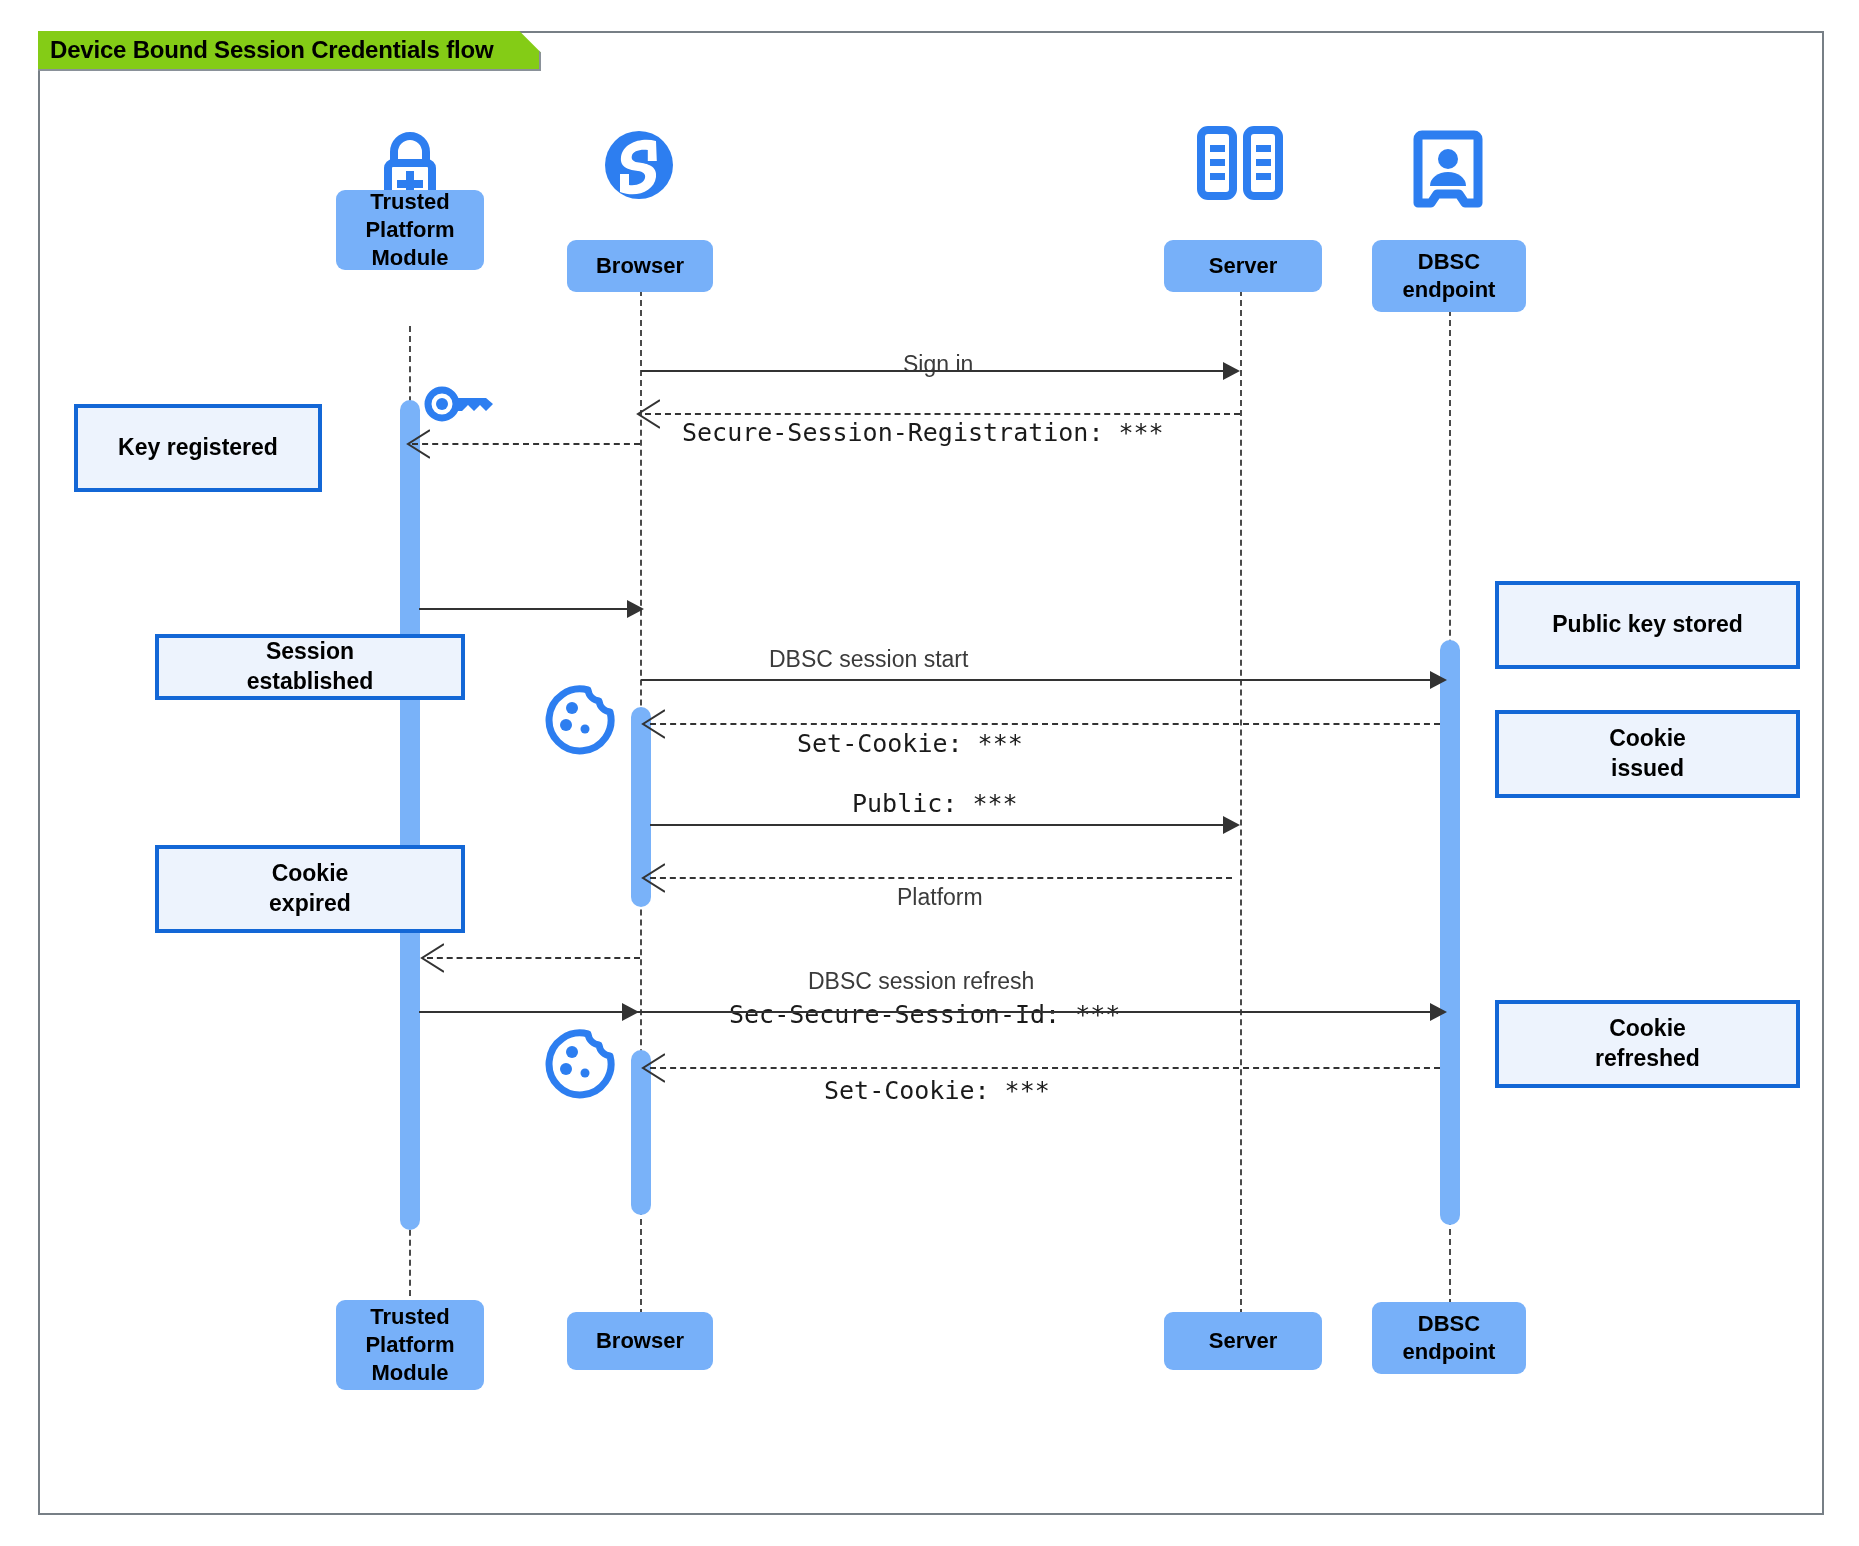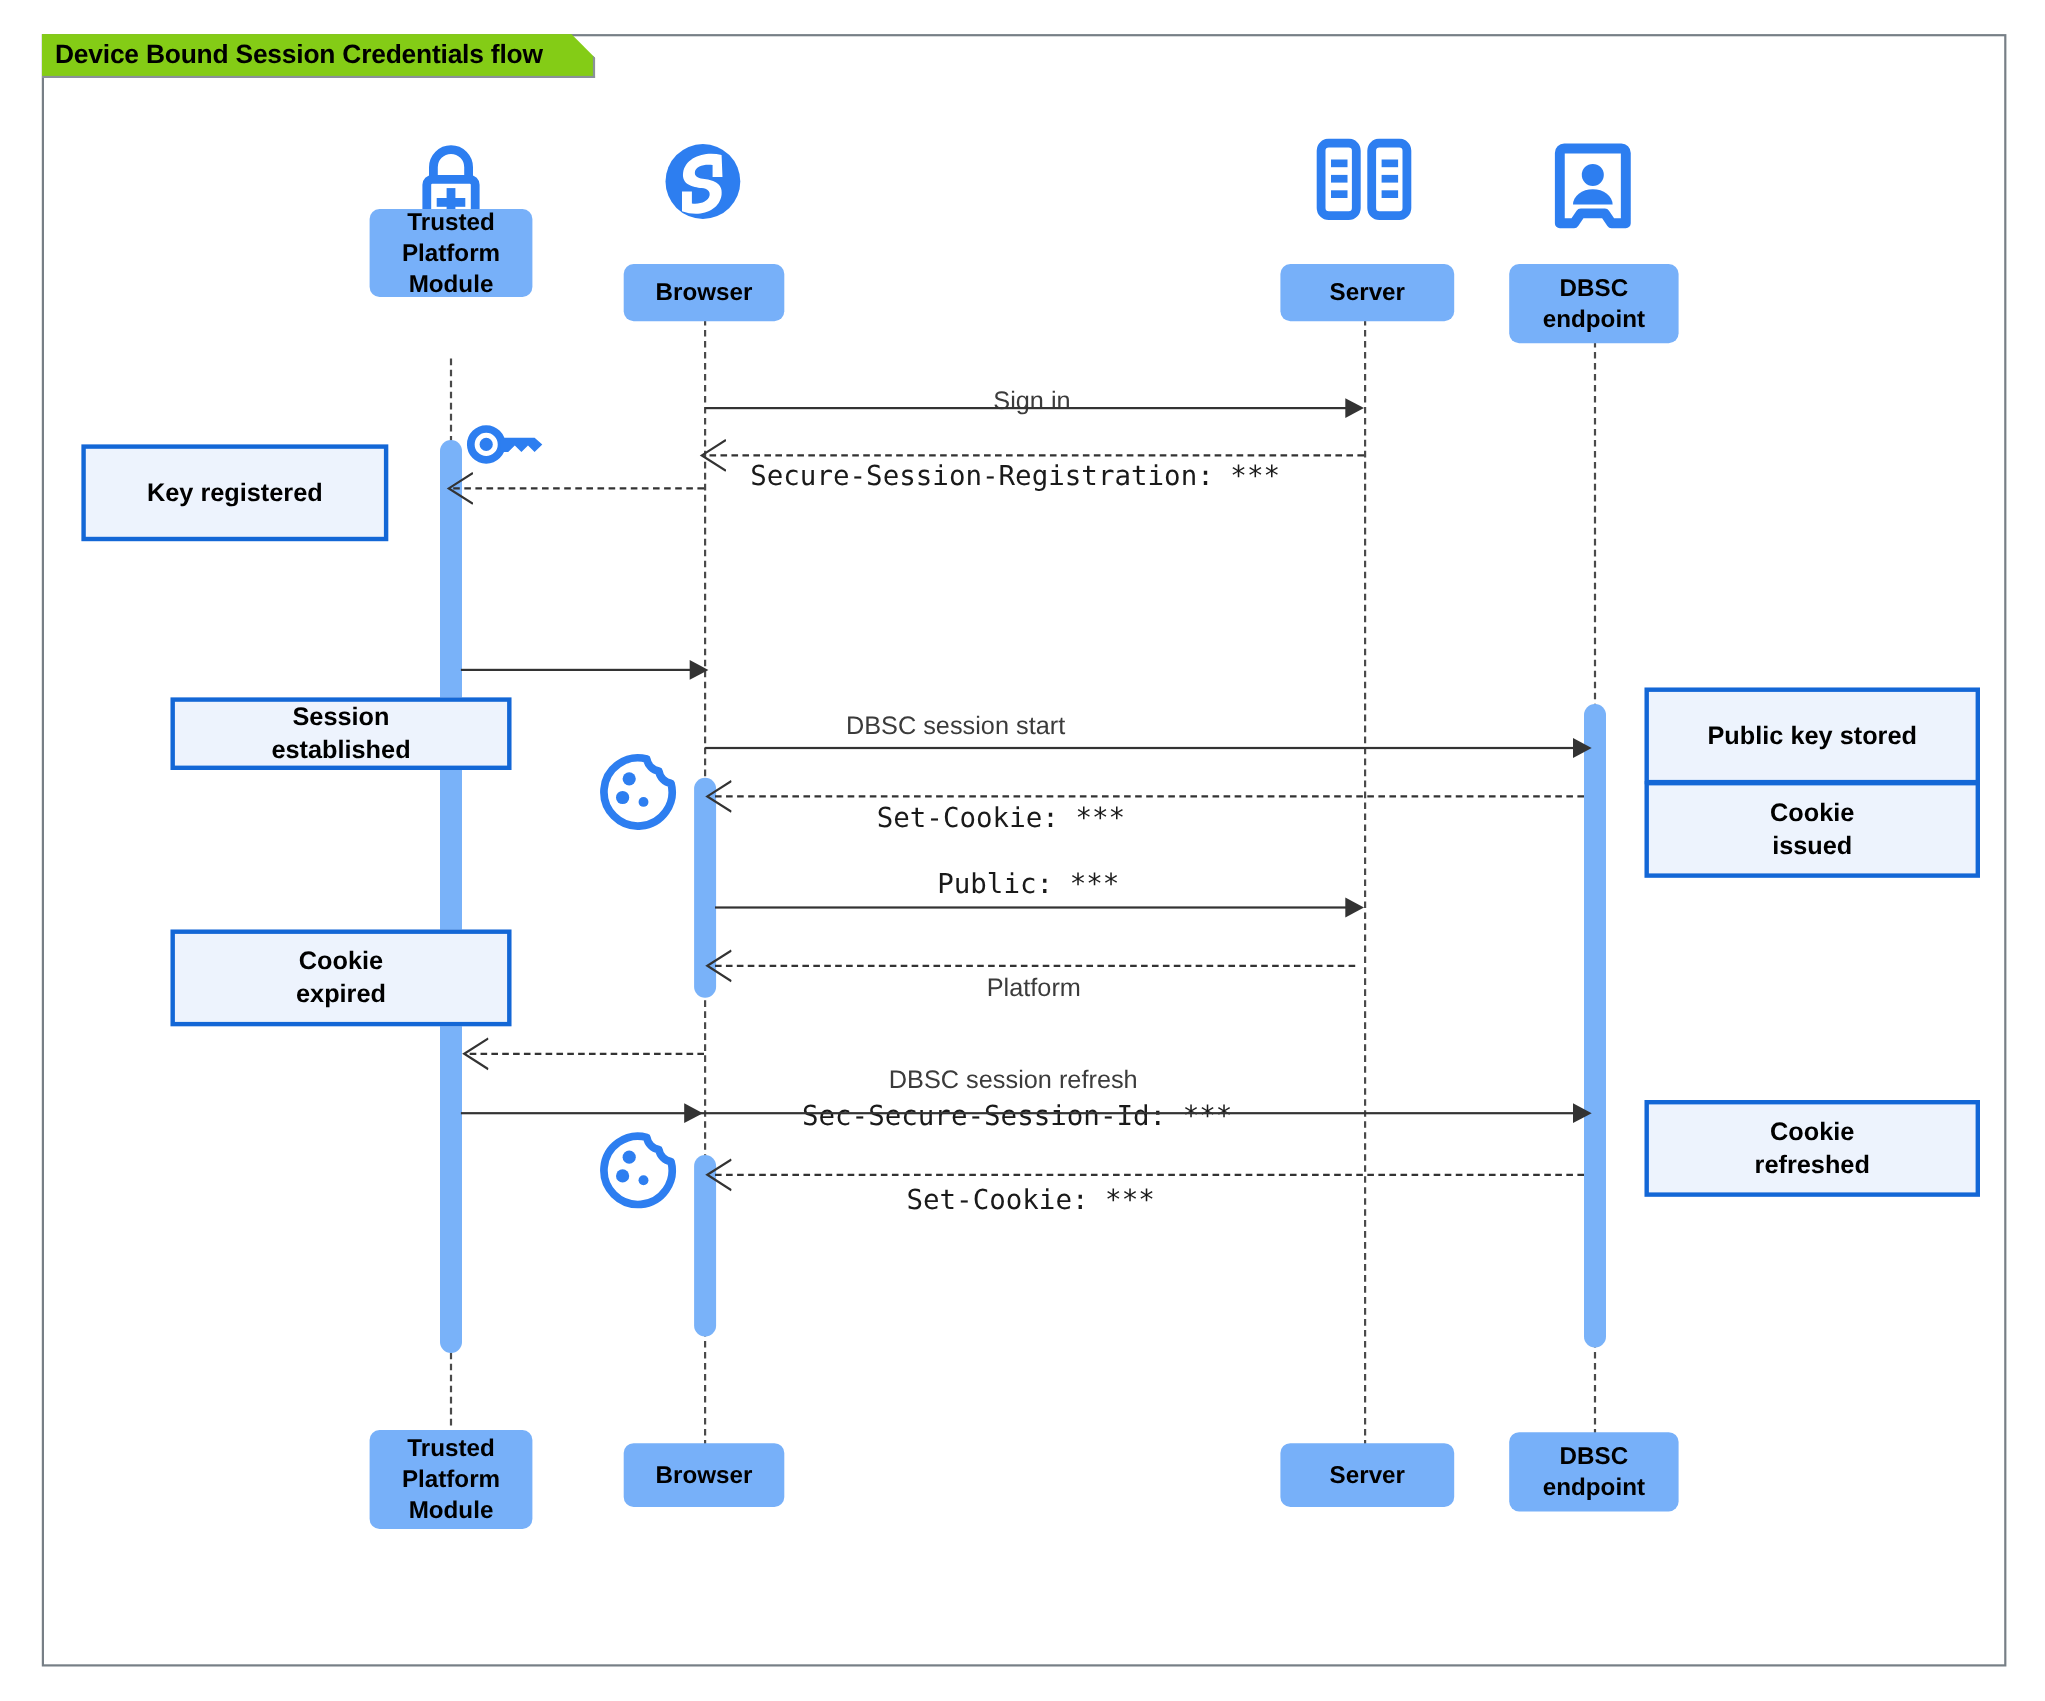--- a/index.html
+++ b/index.html
@@ -215,32 +215,32 @@
   </div>
 
   <div class="icon" style="left:424px; top:382px; width:72px; height:44px;">
     <svg viewBox="0 0 72 44" width="72" height="44">
       <circle cx="18" cy="22" r="14" fill="none" stroke="#2d7ef0" stroke-width="7"></circle>
       <circle cx="18" cy="22" r="6" fill="#2d7ef0"></circle>
       <path d="M31 16 L62 16 L69 22 L62 29 L56 23 L50 29 L44 23 L38 29 L31 29 Z" fill="#2d7ef0"></path>
     </svg>
   </div>
 
-  <div class="note" style="left:74px; top:404px; width:279px; height:88px;">
+  <div class="note" style="left:74px; top:404px; width:248px; height:88px;">
     <span>Key registered</span>
   </div>
 
   <div class="msg-line" style="left:419px; top:608px; width:215px;"></div>
   <div class="arrowhead solid-right" style="left:627px; top:600px;"></div>
 
   <div class="msg-label" style="left:769px; top:646px;">DBSC session start</div>
   <div class="msg-line" style="left:641px; top:679px; width:800px;"></div>
   <div class="arrowhead solid-right" style="left:1430px; top:671px;"></div>
 
-  <div class="note" style="left:1495px; top:581px; width:305px; height:88px;margin-top:44px;">
+  <div class="note" style="left:1495px; top:581px; width:305px; height:88px;">
     <span>Public key stored</span>
   </div>
 
   <div class="msg-line dashed" style="left:650px; top:723px; width:790px;"></div>
   <div class="icon" style="left:639px; top:707px; width:26px; height:34px;">
     <svg viewBox="0 0 26 34" width="26" height="34">
         <path d="M26 3 L4 17 L26 31" fill="none" stroke="#333333" stroke-width="2"></path>
       </svg>
   </div>
   <div class="msg-label mono" style="left:797px; top:729px;">Set-Cookie: ***</div>

